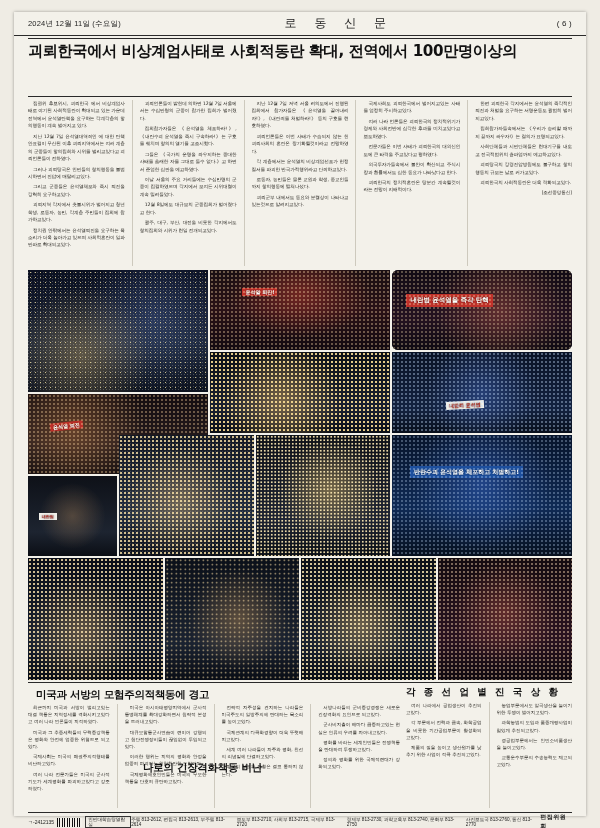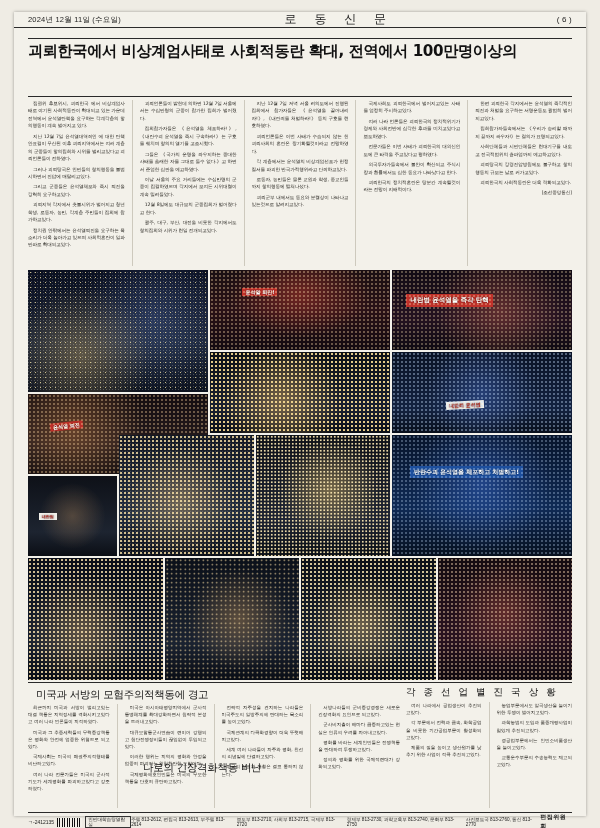--- a/index.html
+++ b/index.html
@@ -20,21 +20,21 @@
     left: 14px; top: 12px;
     width: 572px; height: 804px;
     background: #f3f1ea;
     box-shadow: 0 0 3px rgba(0,0,0,.35);
   }
 
   
   .masthead {
     position: absolute;
     left: 0; top: 0; width: 100%;
-    height: 16px;
+    height: 24px;
     border-bottom: 1px solid #2b2b2b;
     display: flex;
     align-items: center;
     justify-content: space-between;
     padding: 0 14px;
     font-size: 7.5px;
     color: #1c1c1c;
     letter-spacing: .2px;
   }
   .masthead .paper-name {
@@ -130,21 +130,21 @@
     padding: 1px 3px;
   }
 
   
   .crowd {
     position: absolute; inset: 0;
   }
   .sub-head {
     position: absolute;
     font-family: "DejaVu Sans", sans-serif;
-    font-weight: normal;
+    font-weight: bold;
     color: #111;
   }
   #sub1 {
     left: 22px; top: 676px;
     font-size: 10.5px;
     letter-spacing: -0.3px;
   }
   #sub2 {
     left: 104px; top: 749px;
     font-size: 10.5px;
@@ -287,21 +287,21 @@
       </div>
 
       <div class="ph" style="grid-column:5/9; grid-row:1/3;">
         <div class="glow" style="background:
           radial-gradient(ellipse at 50% 30%, rgba(255,80,60,.35), transparent 55%),
           linear-gradient(180deg,#1a0f12,#2a1116 50%,#120a10)"></div>
         <div class="banner red" style="left:18%; top:22%; font-size:5px;">윤석열 퇴진!</div>
         <div class="crowd" style="background-image:radial-gradient(circle, rgba(255,220,170,.7) 0.6px, transparent 0.9px); background-size:4px 4px; opacity:.8;"></div>
       </div>
 
-      <div class="ph" style="grid-column:9/13; grid-row:1/3;">
+      <div class="ph" style="grid-column:9/13; grid-row:1/3;border-radius:6px;">
         <div class="glow" style="background:
           radial-gradient(circle at 60% 50%, rgba(255,120,90,.28), transparent 55%),
           linear-gradient(180deg,#120b14,#241220 60%,#0e0a12)"></div>
         <div class="banner red" style="left:8%; top:30%; font-size:6.5px; padding:2px 4px;">내란범 윤석열을 즉각 탄핵</div>
         <div class="crowd" style="background-image:radial-gradient(circle, rgba(255,230,180,.65) 0.6px, transparent 0.9px); background-size:4px 4px; opacity:.75;"></div>
       </div>
 
       <div class="ph" style="grid-column:5/9; grid-row:3/5;">
         <div class="glow" style="background:
           radial-gradient(circle at 40% 60%, rgba(255,200,110,.40), transparent 50%),

